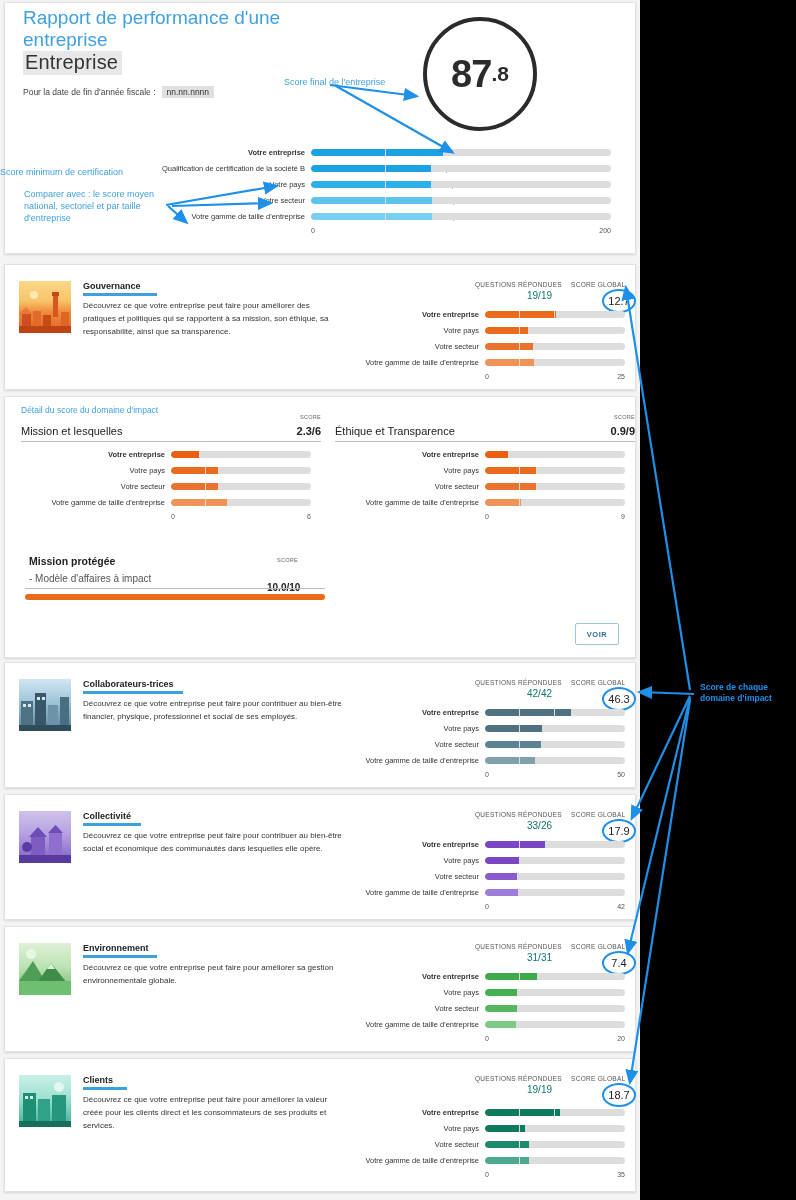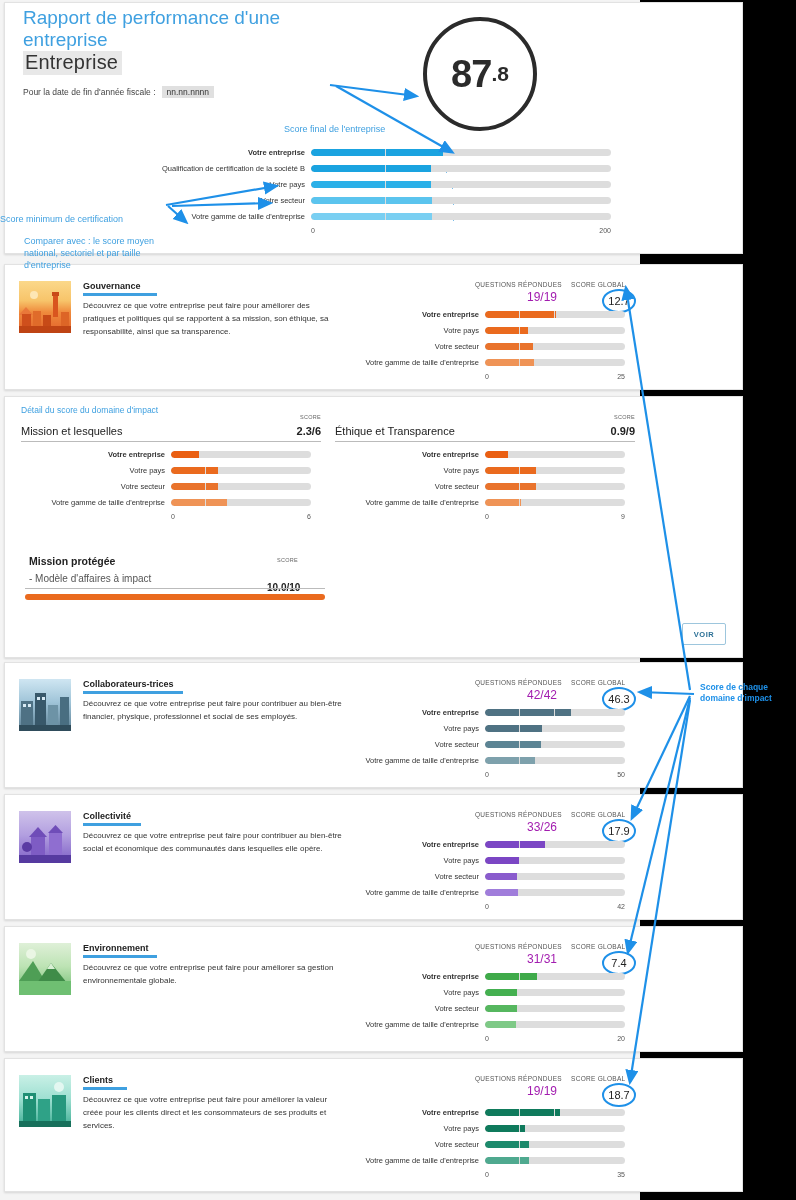--- a/index.html
+++ b/index.html
@@ -14,21 +14,21 @@
   #page { position:absolute; left:0; top:0; width:796px; height:1200px; background:#ffffff; }
   
   #dark-panel {
     position:absolute; left:640px; top:0; width:156px; height:1200px;
     background:#000000;
   }
   
   #report { position:absolute; left:0; top:0; width:640px; height:1200px; background:#f4f4f4; }
 
   .card {
-    position:absolute; left:4px; width:739px;
+    position:absolute; left:4px; width:632px;
     background:#ffffff;
     border:1px solid #e2e2e2;
     box-shadow:0 1px 2px rgba(0,0,0,.12);
   }
 
   
   #card-header { top:2px; height:252px; }
   .rpt-title {
     position:absolute; left:18px; top:4px; width:300px;
     color:#3fa0e0; font-size:19px; line-height:22px; font-weight:400;
@@ -47,21 +47,21 @@
   #score-circle {
     position:absolute; left:418px; top:14px; width:114px; height:114px;
     border:4px solid #2b2b2b; border-radius:50%;
     display:flex; align-items:center; justify-content:center;
   }
   #score-circle .big { font-size:38px; font-weight:700; color:#2b2b2b; letter-spacing:-1px; }
   #score-circle .dec { font-size:21px; font-weight:700; color:#2b2b2b; }
 
   
   .anno {
-    position:absolute; color:#3fa0e0; font-size:9px; line-height:12px;margin-top:47px;
+    position:absolute; color:#3fa0e0; font-size:9px; line-height:12px;
   }
   svg.arrows { position:absolute; left:0; top:0; width:796px; height:1200px; pointer-events:none; }
 
   
   .chart { position:absolute; }
   .brow { display:flex; align-items:center; height:11px; margin-bottom:5px; }
   .blabel {
     font-size:7.5px; color:#333; text-align:right; padding-right:6px; white-space:nowrap;
   }
   .blabel.bold { font-weight:700; }
@@ -89,21 +89,21 @@
     padding-bottom:2px;
   }
   .sec-underline { position:absolute; left:78px; top:28px; width:74px; height:2.5px; background:#3fa0e0; }
   .sec-desc {
     position:absolute; left:78px; top:34px; width:260px;
     font-size:8px; line-height:13px; color:#333;
   }
   .sec-qlabel {
     position:absolute; font-size:6.5px; color:#555; letter-spacing:.3px;
   }
-  .sec-qval { position:absolute; font-size:12px; color:#a21caf; }
+  .sec-qval { position:absolute; font-size:10px; color:#0f766e; }
   .score-bubble {
     position:absolute; width:34px; height:24px; border:2.5px solid #1e90e8; border-radius:50%;
     display:flex; align-items:center; justify-content:center;
     font-size:11px; color:#222; background:#fff;
   }
 
   
   .detail-head { position:absolute; left:16px; top:8px; color:#3fa0e0; font-size:8.5px; line-height:11px;}
   .dcol { position:absolute; top:28px; width:300px; }
   .dcol .dname { font-size:11px; color:#222; font-weight:400; }

